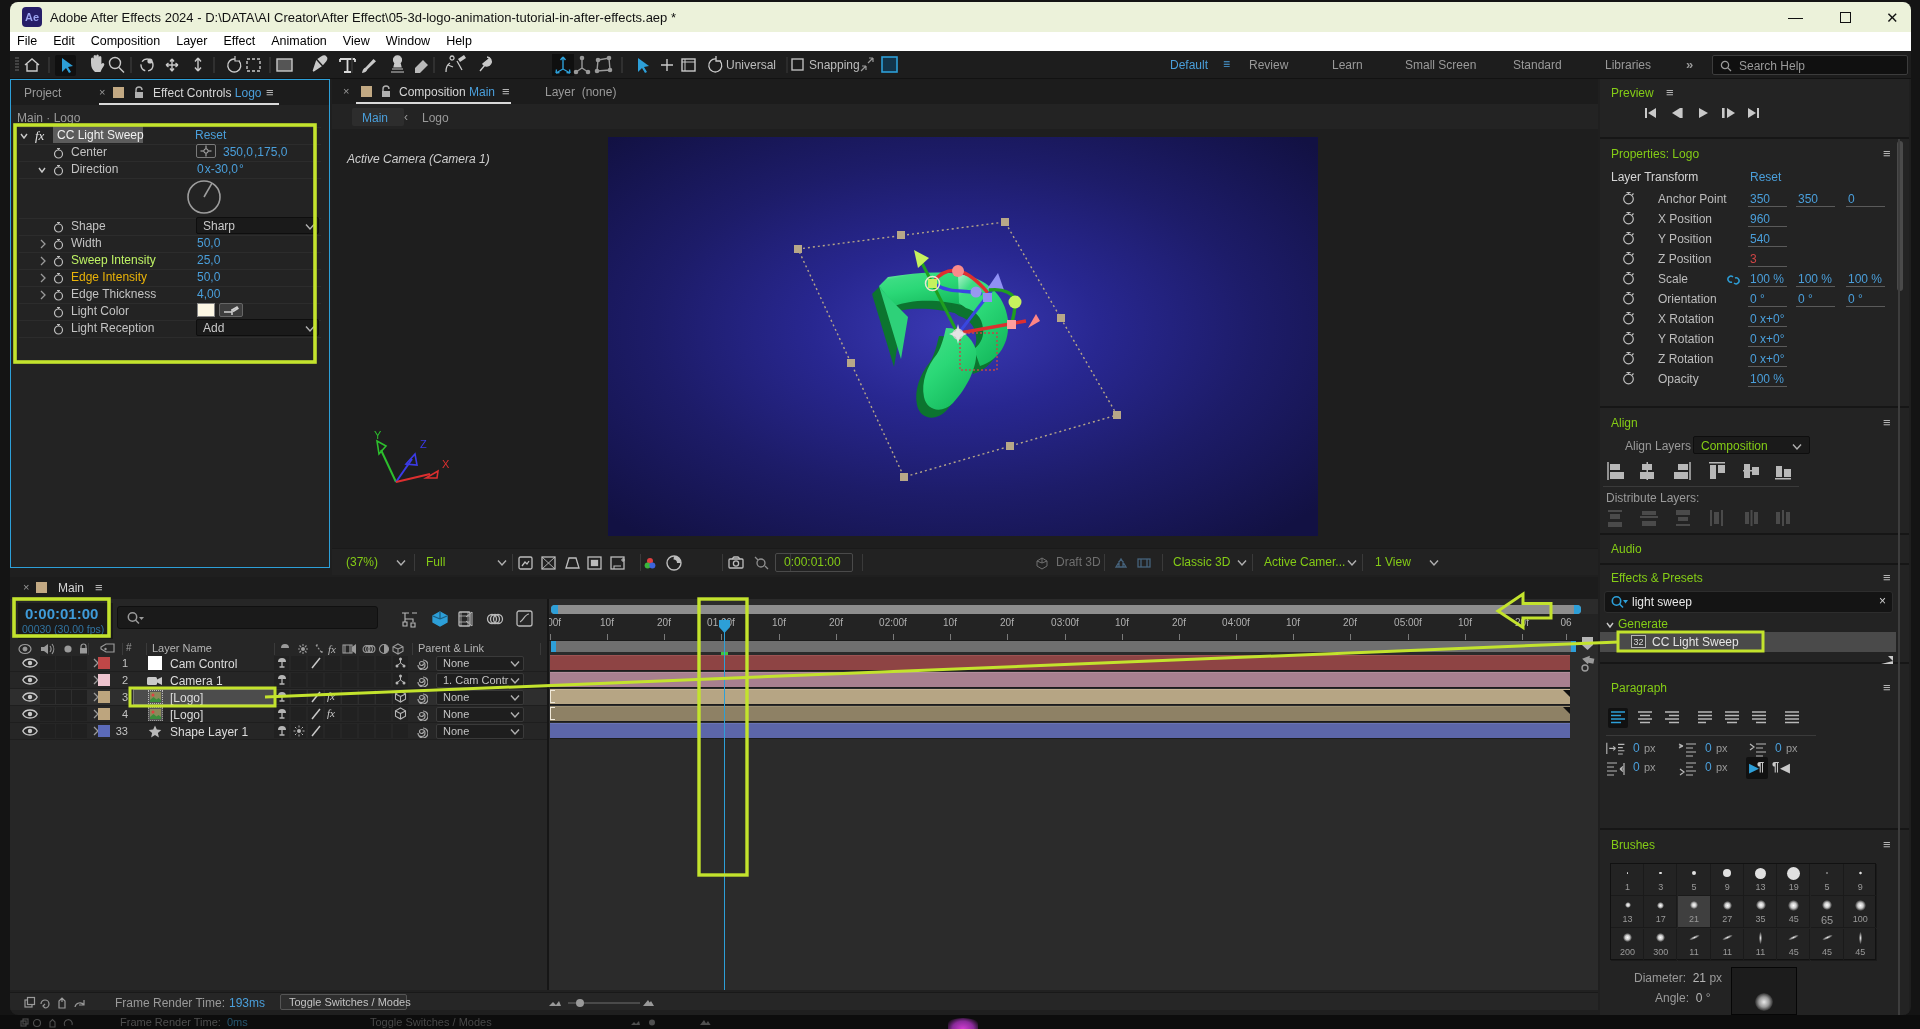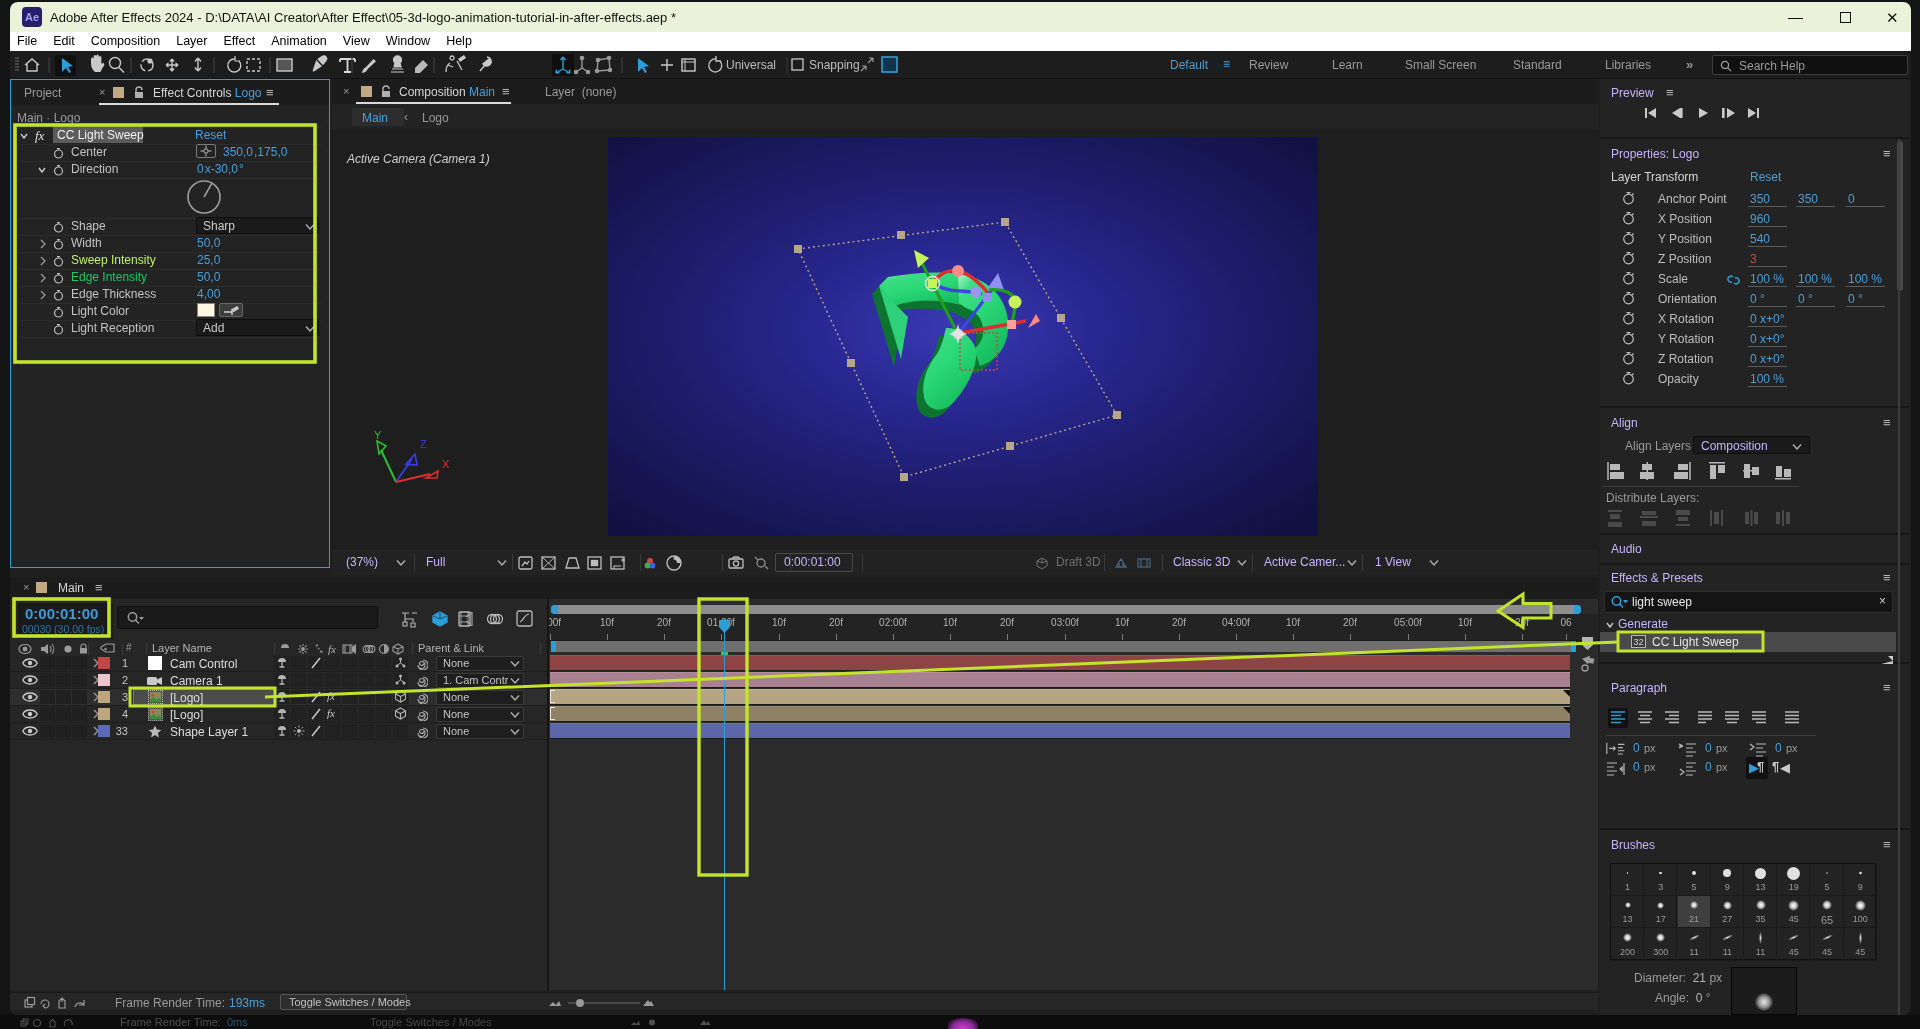--- a/index.html
+++ b/index.html
@@ -2,21 +2,21 @@
 <html><head>
 <meta charset="utf-8">
 <style>
 * { margin:0; padding:0; box-sizing:border-box; }
 html,body { width:1920px; height:1029px; background:#101010; overflow:hidden;
   font-family:"Liberation Sans", sans-serif; }
 .abs { position:absolute; }
 #stage { position:relative; width:1920px; height:1029px; background:#141414; }
 #win { position:absolute; left:10px; top:2px; width:1901px; height:1013px;
   background:#1f1f1f; border-radius:8px; overflow:hidden; }
-.ttxt { color:#c4b5fd; font-size:12px; }
+.ttxt { color:#84cc16; font-size:12px; }
 .dim { color:#9a9a9a; font-size:12px; }
 .blue { color:#4a9fdb; }
 .sep { background:#3a3a3a; width:1px; }
 .panel { position:absolute; background:#232323; }
 .ham { color:#b4b4b4; font-size:13px; letter-spacing:0; }
 </style>
 </head>
 <body>
 <div id="stage">
 <div id="win">
@@ -236,21 +236,21 @@
     <span class="blue" style="position:absolute;left:178px;top:0px;font-size:12px;">25,0</span>
   </div>
   <div class="abs" style="left:8px;top:190px;width:302px;height:16px;">
     <svg width="8" height="10" style="position:absolute;left:20px;top:3px;" viewBox="0 0 8 10">
             <path d="M2,1 l4,4 -4,4" fill="none" stroke="#9a9a9a" stroke-width="1.3"></path>
           </svg>
     <svg width="11" height="12" style="position:absolute;left:34px;top:2px;" viewBox="0 0 11 12">
             <circle cx="5.5" cy="7" r="4" fill="none" stroke="#bdbdbd" stroke-width="1.2"></circle>
             <path d="M4,1.5 h3 M5.5,3 v-1.5" stroke="#bdbdbd" stroke-width="1.2"></path>
           </svg>
-    <span style="position:absolute;left:52px;top:0px;color:#22c55e;font-size:12px;">Edge Intensity</span>
+    <span style="position:absolute;left:52px;top:0px;color:#eab308;font-size:12px;">Edge Intensity</span>
     <span class="blue" style="position:absolute;left:178px;top:0px;font-size:12px;">50,0</span>
   </div>
   <div class="abs" style="left:8px;top:207px;width:302px;height:16px;">
     <svg width="8" height="10" style="position:absolute;left:20px;top:3px;" viewBox="0 0 8 10">
             <path d="M2,1 l4,4 -4,4" fill="none" stroke="#9a9a9a" stroke-width="1.3"></path>
           </svg>
     <svg width="11" height="12" style="position:absolute;left:34px;top:2px;" viewBox="0 0 11 12">
             <circle cx="5.5" cy="7" r="4" fill="none" stroke="#bdbdbd" stroke-width="1.2"></circle>
             <path d="M4,1.5 h3 M5.5,3 v-1.5" stroke="#bdbdbd" stroke-width="1.2"></path>
           </svg>

